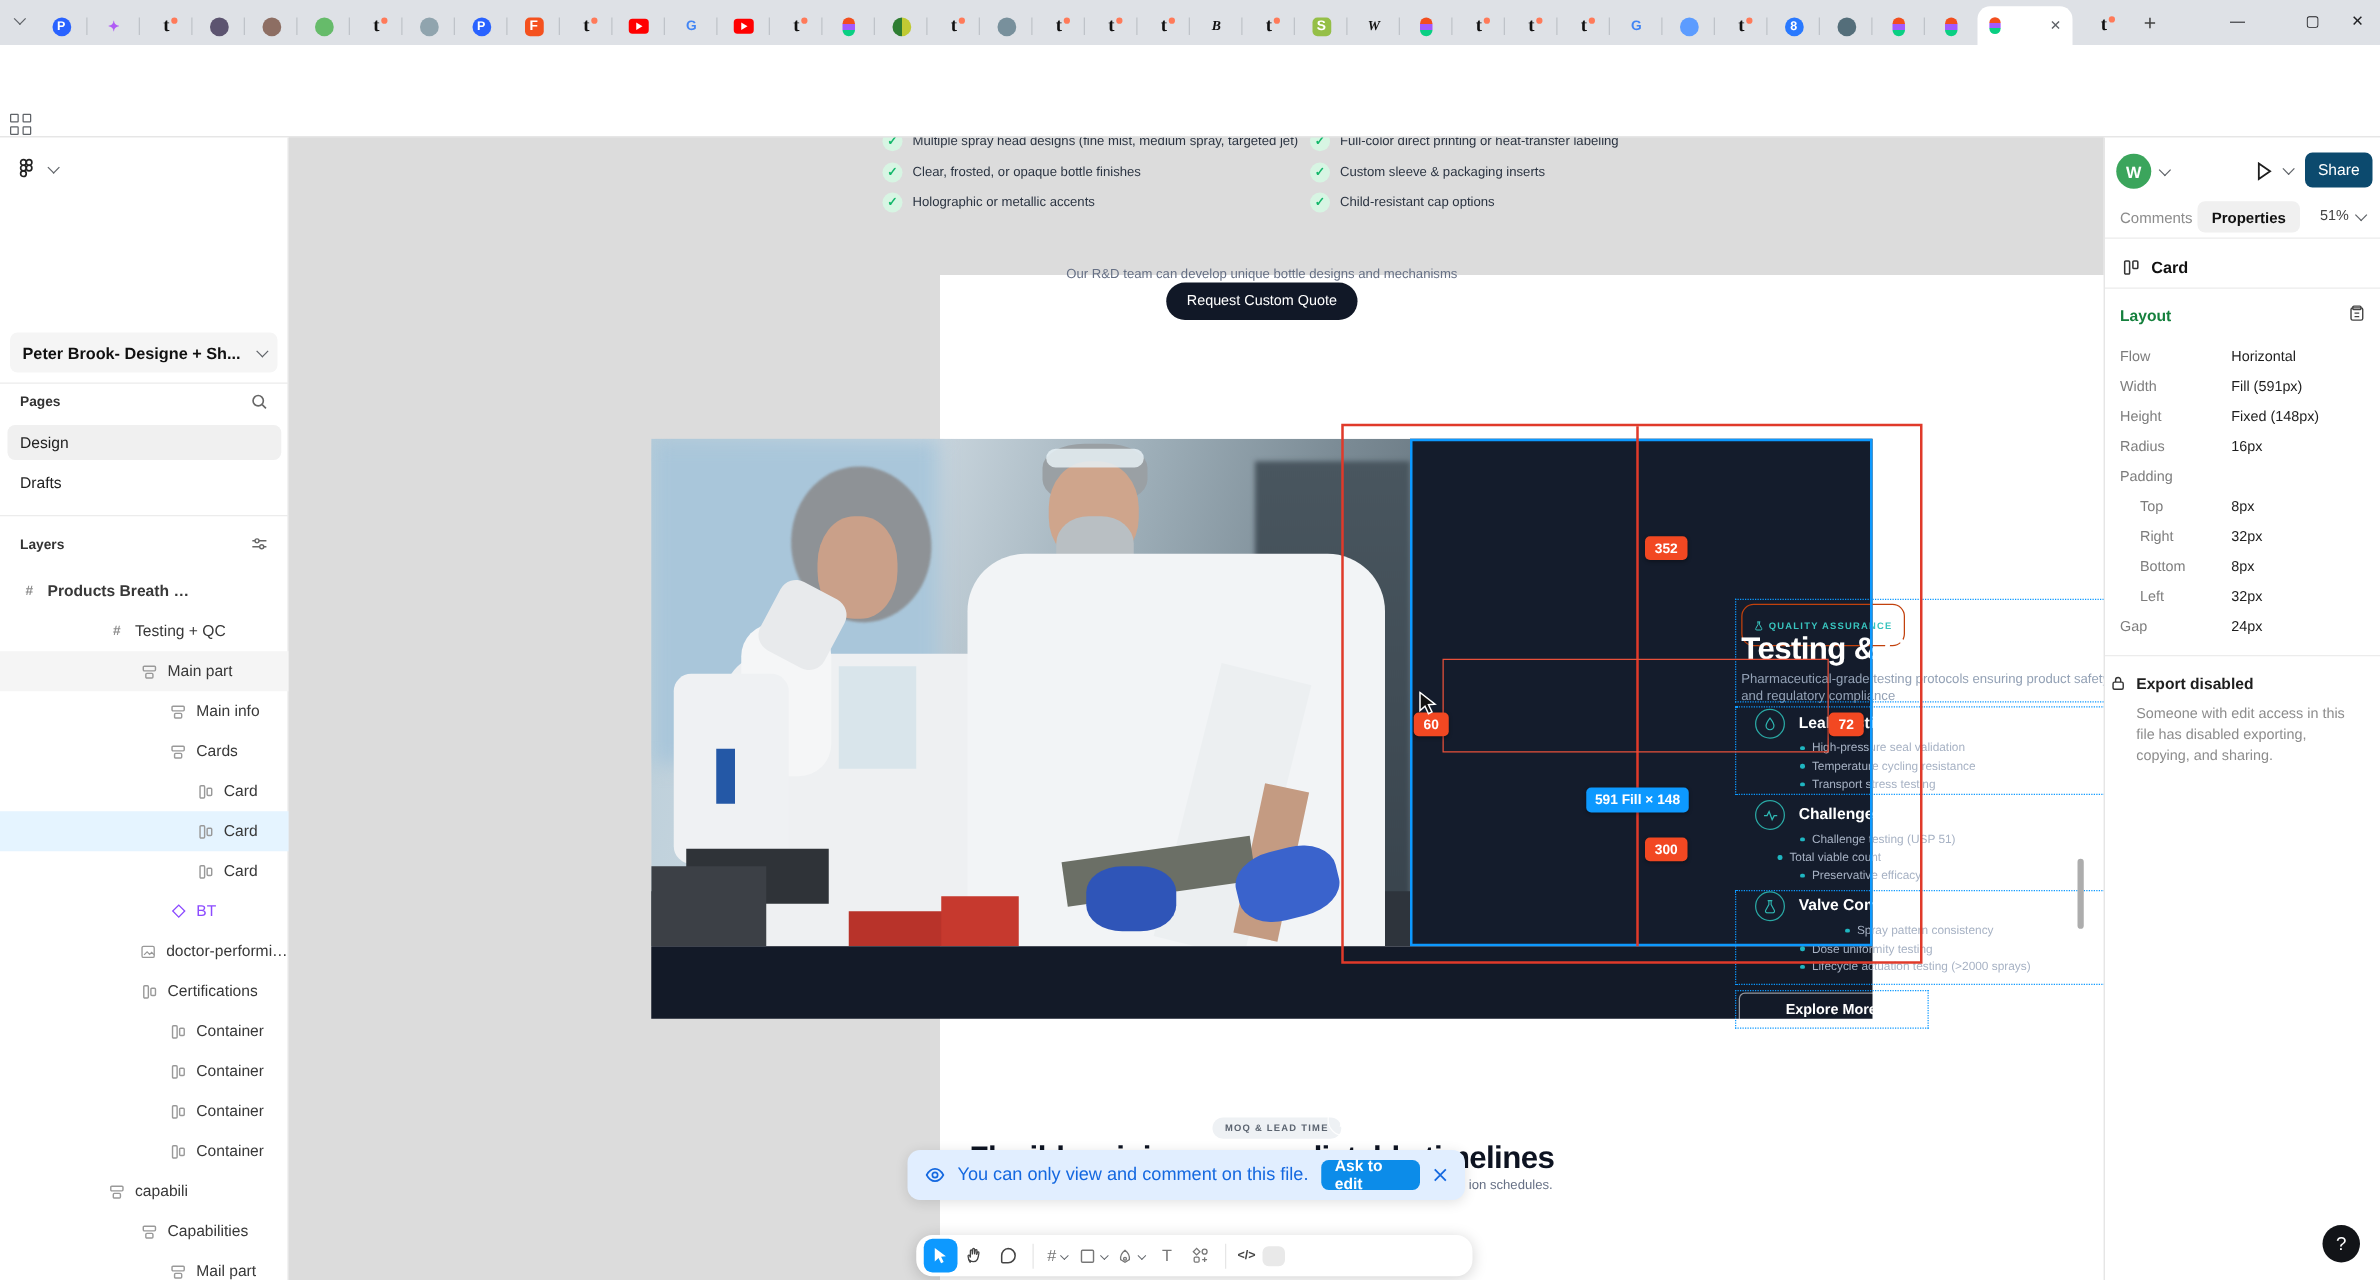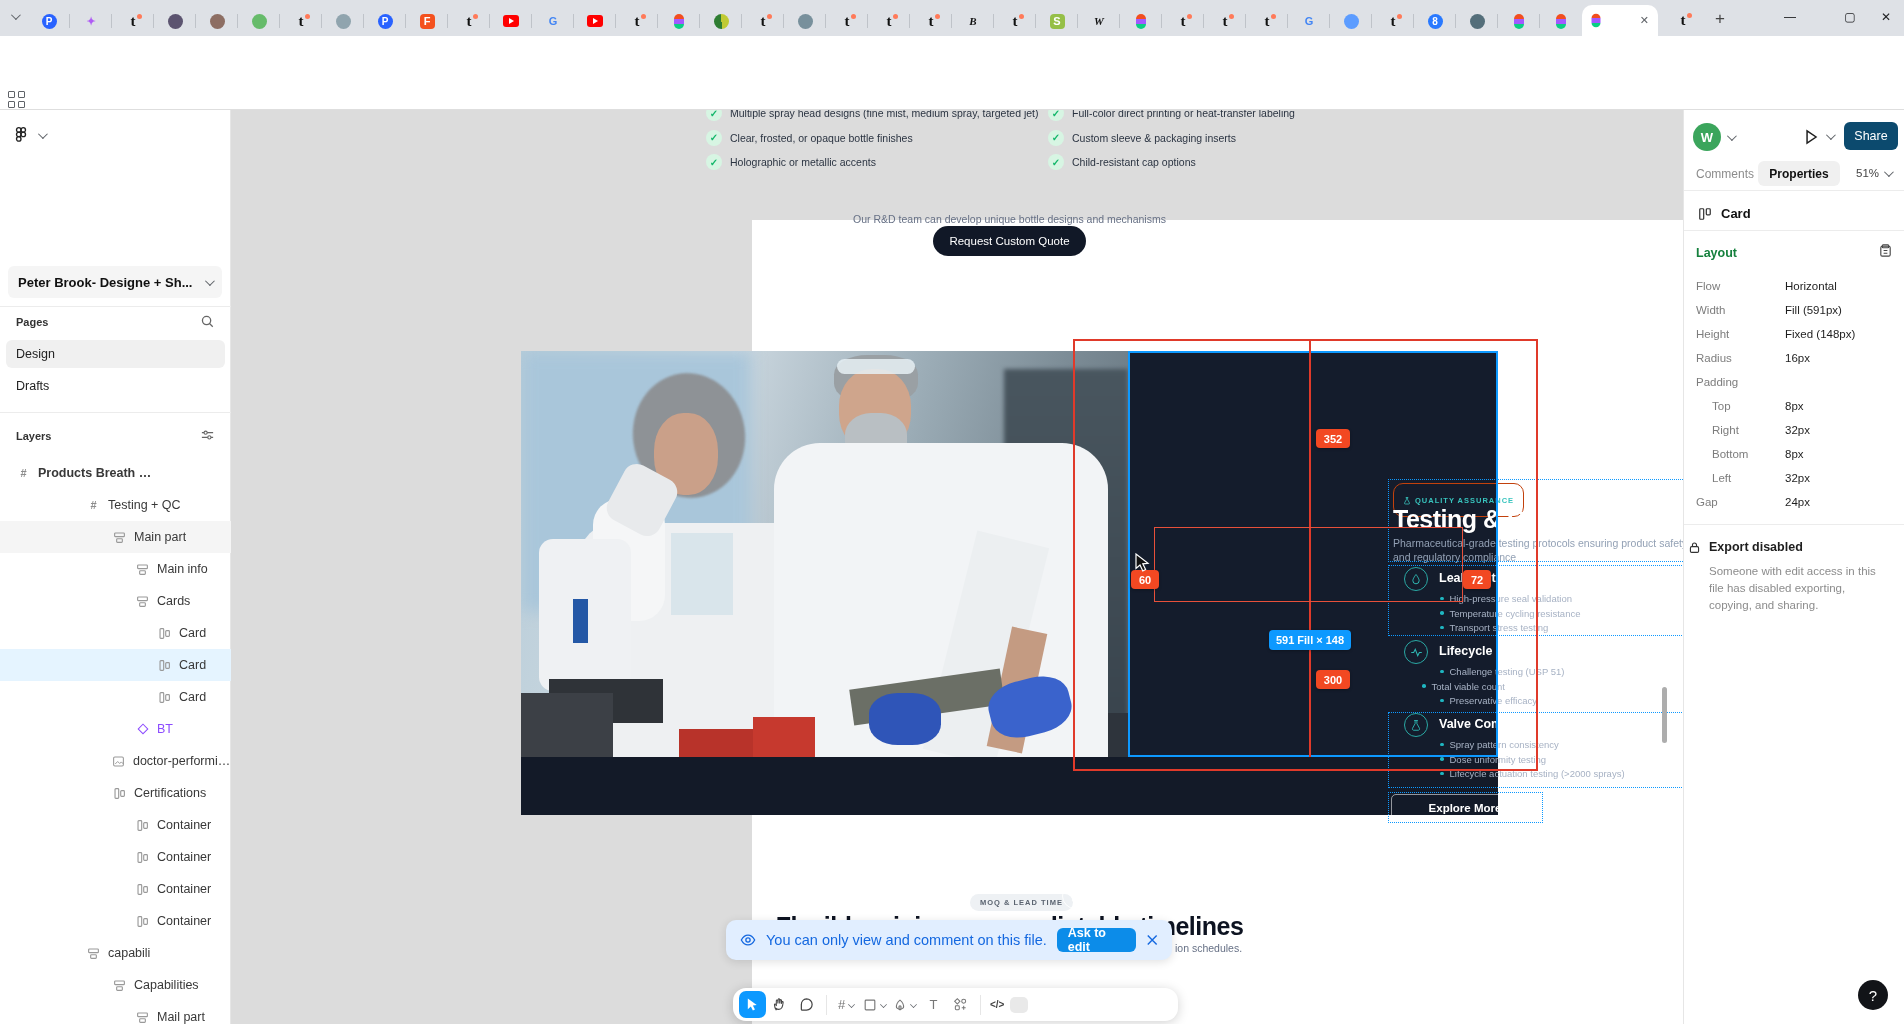--- a/index.html
+++ b/index.html
@@ -650,40 +650,40 @@
         </div>
         <div class="bullet" style="left: 978px; top: 402px;">
           <i></i>
           <span>Transport stress testing</span>
         </div>
         <div class="cicon" style="left: 942px; top: 420px;">
           <svg width="13" height="13" viewBox="0 0 16 16">
             <path d="M1.5 8 h3 l2-4 3 8 2-4 h3" stroke="#2FB8B3" fill="none" stroke-width="1.3"></path>
           </svg>
         </div>
-        <div class="tcard-title" style="position: absolute; left: 977px; top: 424px;">Lifecycle Testing</div>
+        <div class="tcard-title" style="position: absolute; left: 977px; top: 424px;">Challenge Testing</div>
         <div class="bullet" style="left: 978px; top: 446px;">
           <i></i>
           <span>Challenge testing (USP 51)</span>
         </div>
         <div class="bullet" style="left: 960px; top: 460.5px; text-align: right;">
           <i></i>
           <span>Total viable count</span>
         </div>
         <div class="bullet" style="left: 978px; top: 475px;">
           <i></i>
           <span>Preservative efficacy</span>
         </div>
         <div class="cicon" style="left: 942px; top: 493px;">
           <svg width="12" height="12" viewBox="0 0 16 16">
             <path d="M5.5 2 h5 M6.8 2 v4.2 L3.3 12.5 a1.8 1.8 0 0 0 1.7 2.5 h6 a1.8 1.8 0 0 0 1.7 -2.5 L9.2 6.2 V2" stroke="#2FB8B3" fill="none" stroke-width="1.2"></path>
           </svg>
         </div>
         <div class="tcard-title" style="position: absolute; left: 977px; top: 497px;">Valve Compatibility</div>
-        <div class="bullet" style="left: 978px; top: 519px;">
+        <div class="bullet" style="left: 1014px; top: 519px;">
           <i></i>
           <span>Spray pattern consistency</span>
         </div>
         <div class="bullet" style="left: 978px; top: 533.5px;">
           <i></i>
           <span>Dose uniformity testing</span>
         </div>
         <div class="bullet" style="left: 978px; top: 548px;">
           <i></i>
           <span>Lifecycle actuation testing (&gt;2000 sprays)</span>

